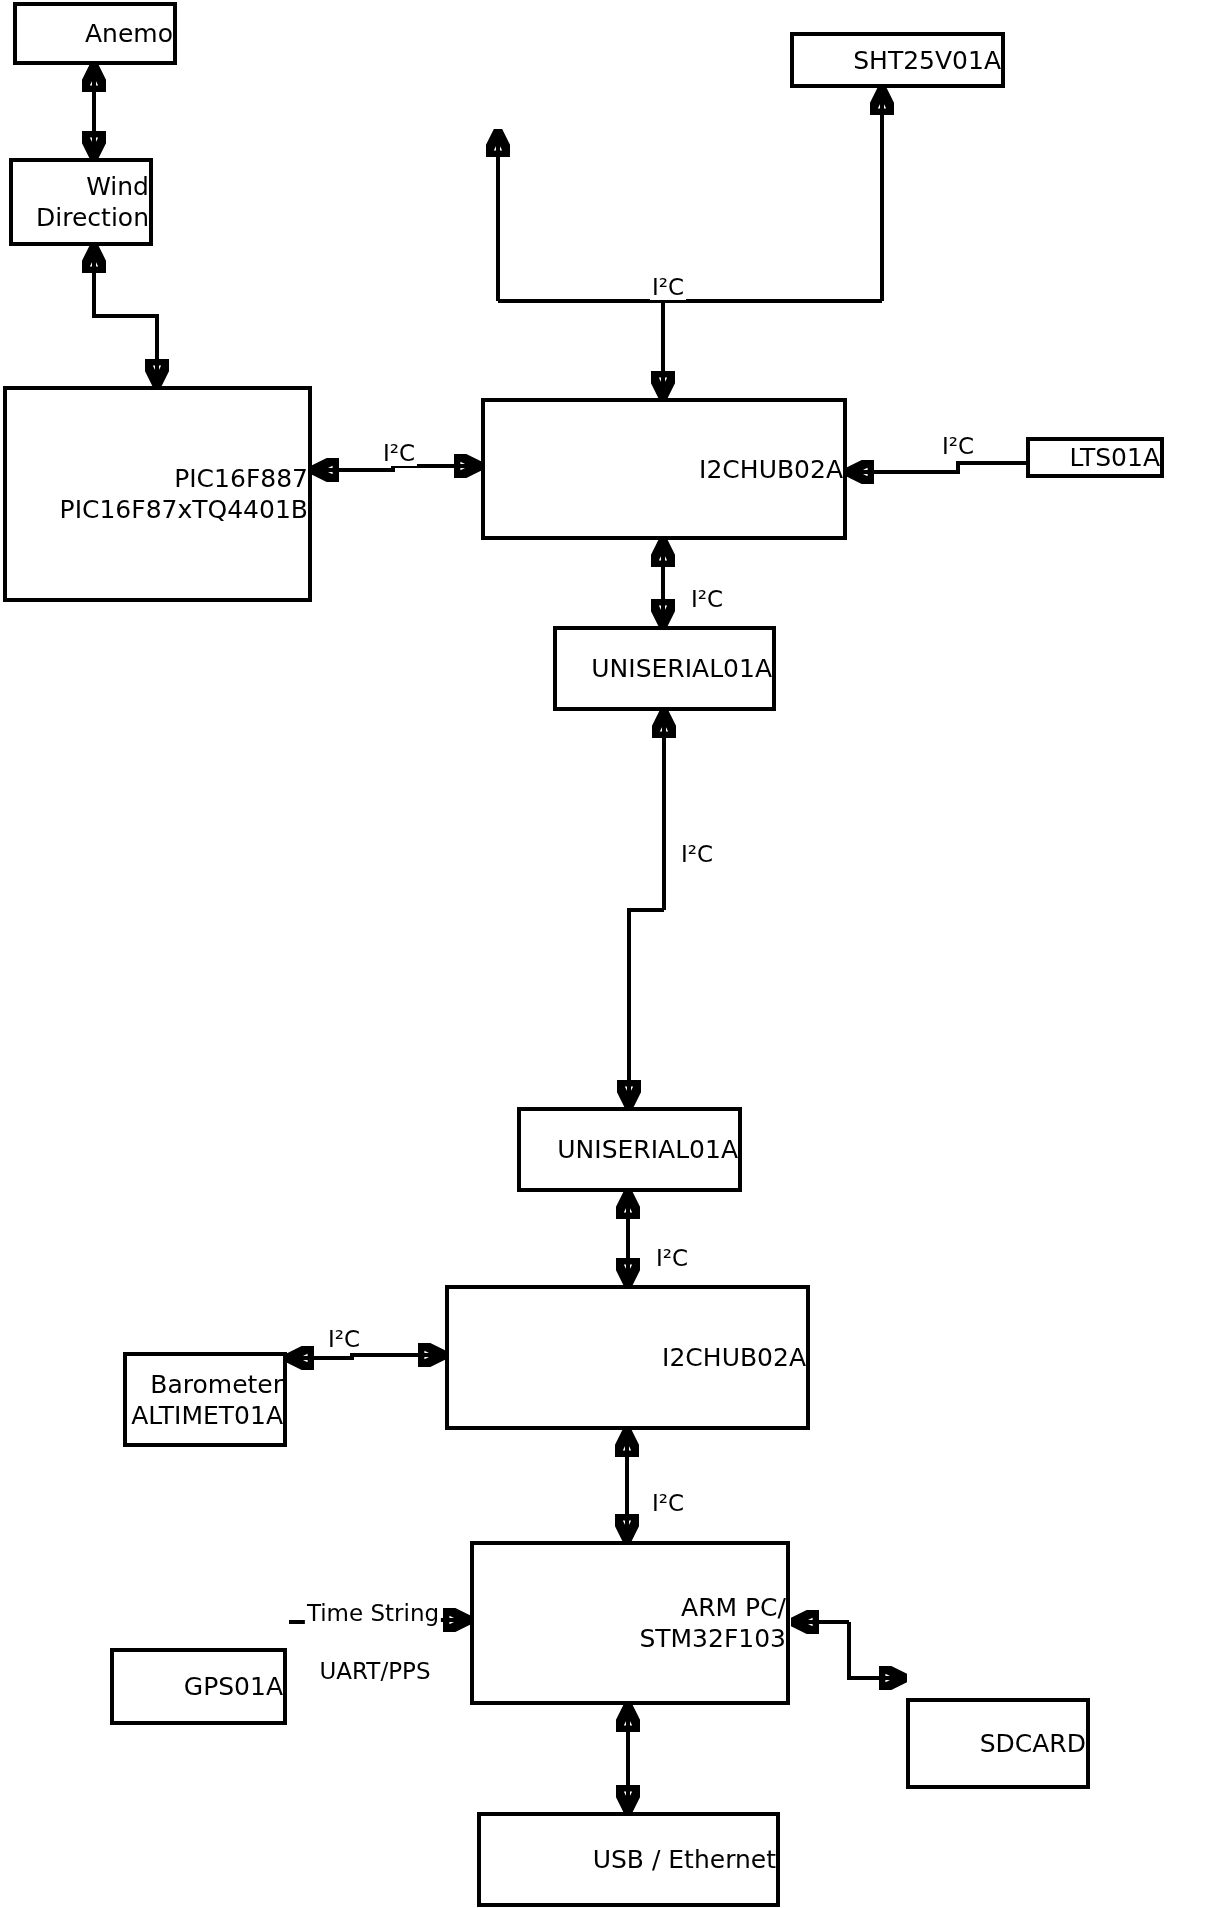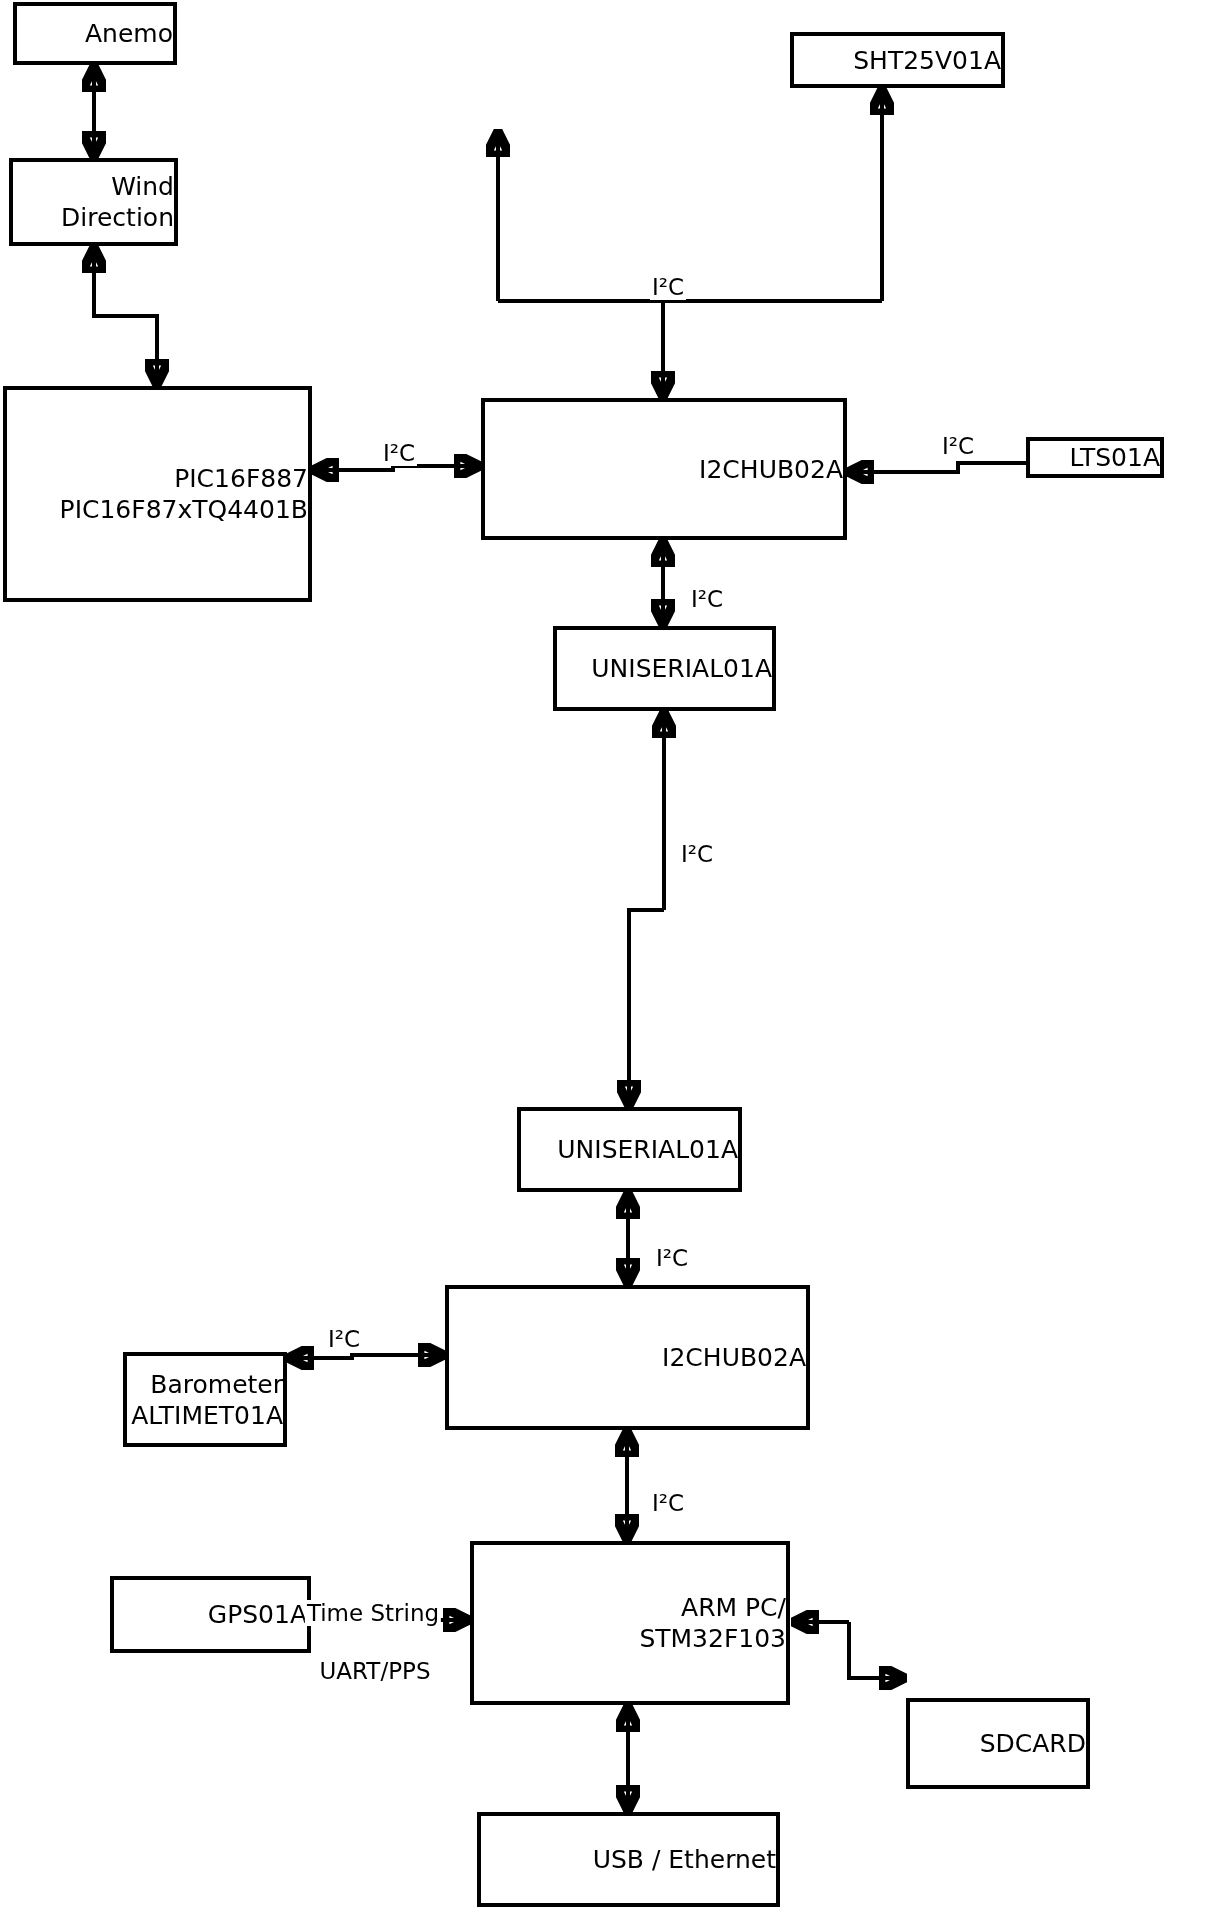--- a/index.html
+++ b/index.html
@@ -73,21 +73,21 @@
     <path d="M 849 1622 L 797 1622" marker-end="url(#ah)"></path>
     <path d="M 849 1622 L 849 1678 L 901 1678" marker-end="url(#ah)"></path>
 
     <path d="M 628 1710 L 628 1807" marker-start="url(#ah)" marker-end="url(#ah)"></path>
   </svg>
 
   <div class="node" style="left:13px;top:2px;width:164px;height:63px">
     <span>Anemo</span>
   </div>
 
-  <div class="node" style="left:9px;top:158px;width:169px;height:88px">
+  <div class="node" style="left:9px;top:158px;width:144px;height:88px">
     <span>Wind</span>
     <span>Direction</span>
   </div>
 
   <div class="node" style="left:3px;top:386px;width:309px;height:216px">
     <span>PIC16F887</span>
     <span>PIC16F87xTQ4401B</span>
   </div>
 
 
@@ -113,21 +113,21 @@
 
   <div class="node" style="left:445px;top:1285px;width:365px;height:145px">
     <span>I2CHUB02A</span>
   </div>
 
   <div class="node" style="left:123px;top:1352px;width:164px;height:95px">
     <span>Barometer</span>
     <span>ALTIMET01A</span>
   </div>
 
-  <div class="node" style="left:110px;top:1576px;width:201px;height:77px">
+  <div class="node" style="left:110px;top:1648px;width:177px;height:77px">
     <span>GPS01A</span>
   </div>
 
   <div class="node" style="left:470px;top:1541px;width:320px;height:164px">
     <span>ARM PC/</span>
     <span>STM32F103</span>
   </div>
 
   <div class="node" style="left:906px;top:1698px;width:184px;height:91px">
     <span>SDCARD</span>

